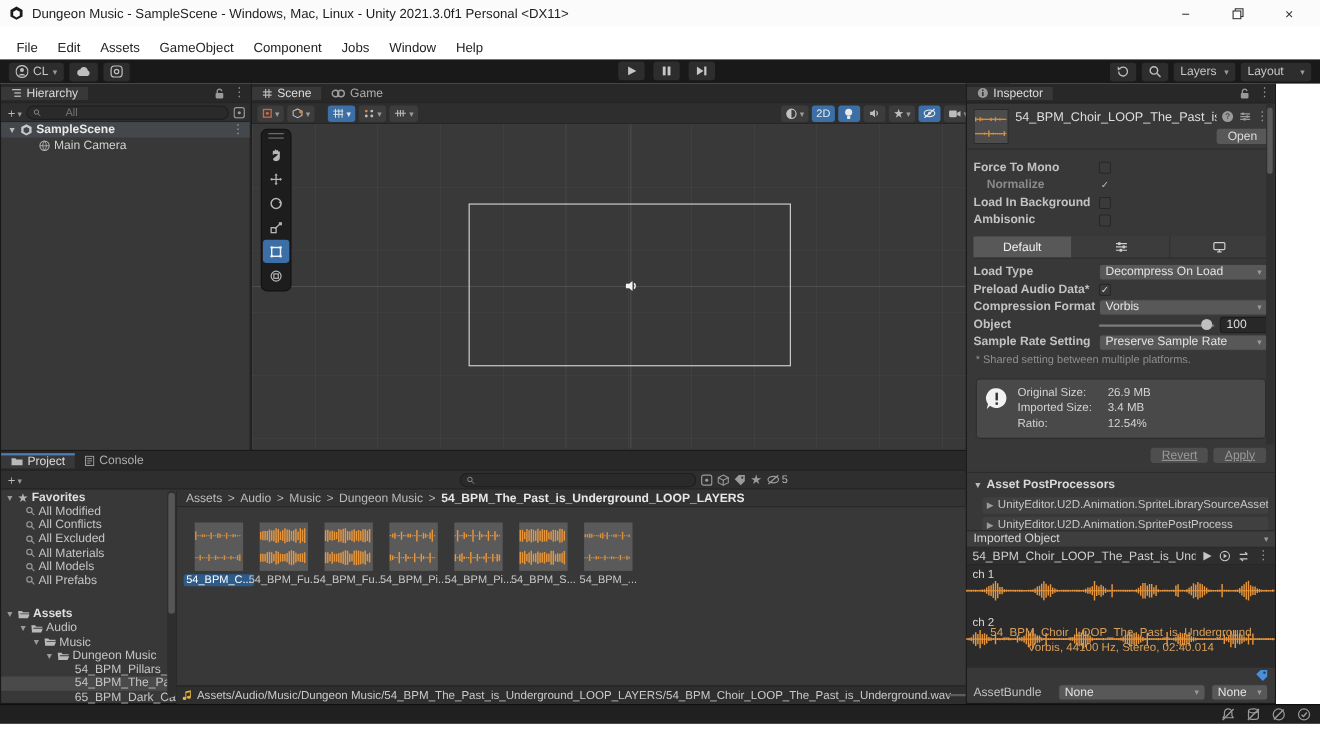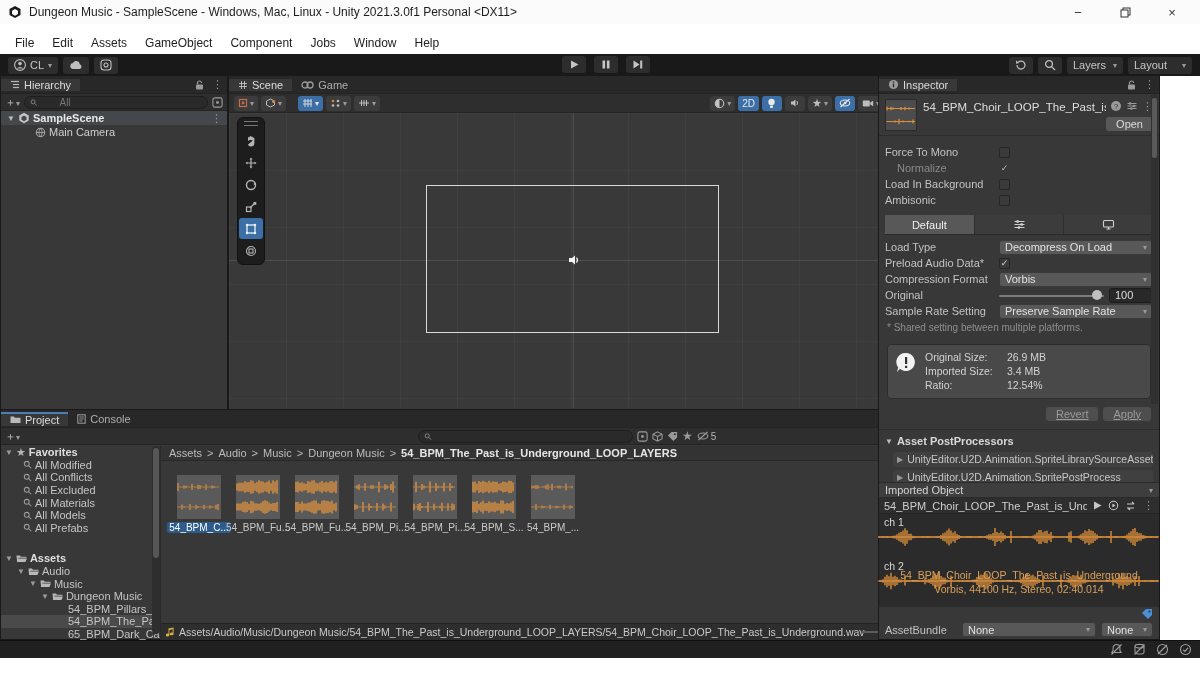--- a/index.html
+++ b/index.html
@@ -74,21 +74,21 @@
   #sizeslider{position:absolute;right:12px;top:7px;width:46px;height:2px;background:#5d5d5d;border-radius:1px;}
   #sizeslider .dot{position:absolute;left:20px;top:-3px;width:8px;height:8px;border-radius:4px;background:#9a9a9a;}
 
   
   #inspector{left:878px;top:76px;width:282px;height:564px;}
   #ihead{display:flex;align-items:flex-start;gap:6px;padding:5px 6px 4px 6px;border-bottom:1px solid #2c2c2c;}
   #ithumb{width:32px;height:32px;background:#4c4c4c;border:1px solid #2a2a2a;display:flex;flex-direction:column;justify-content:space-around;padding:2px 1px;}
   #iname{font-size:11.5px;color:#dedede;white-space:nowrap;overflow:hidden;flex:1;margin-top:2px;}
   .openbtn{background:#585858;border-radius:3px;font-size:11px;color:#dcdcdc;padding:1px 10px;}
   .irow{display:flex;align-items:center;height:16px;padding:0 6px;font-size:11px;color:#c2c2c2;}
-  .ilabel{width:114px;flex-shrink:0;white-space:nowrap;overflow:hidden;}
+  .ilabel{width:114px;flex-shrink:0;white-space:nowrap;overflow:hidden;font-weight:bold;}
   .ilabel.dim{color:#8a8a8a;padding-left:12px;}
   .cb{width:11px;height:11px;background:#3a3a3a;border:1px solid #272727;border-radius:2px;display:flex;align-items:center;justify-content:center;font-size:9px;color:#d8d8d8;}
   .dd{flex:1;height:15px;background:#585858;border:1px solid #3a3a3a;border-radius:3px;display:flex;align-items:center;padding:0 5px;font-size:11px;color:#e2e2e2;min-width:0;}
   .dd .caret{margin-left:auto;}
   .dd .val{white-space:nowrap;overflow:hidden;}
   #platformtabs{display:flex;margin:7px 6px 4px 6px;border-bottom:1px solid #2a2a2a;}
   .ptab{flex:1;height:19px;display:flex;align-items:center;justify-content:center;background:#3c3c3c;font-size:11px;color:#cfcfcf;border-right:1px solid #2e2e2e;}
   .ptab.active{background:#585858;color:#f0f0f0;}
   .slider{flex:1;position:relative;height:15px;}
   .slider .track{position:absolute;left:0;right:0;top:7px;height:2px;background:#7c7c7c;border-radius:1px;}
@@ -786,21 +786,21 @@
       <span class="cb">✓</span>
     </div>
     <div class="irow">
       <span class="ilabel">Compression Format</span>
       <div class="dd">
           <span class="val">Vorbis</span>
           <span class="caret">▾</span>
         </div>
     </div>
     <div class="irow">
-      <span class="ilabel">Original</span>
+      <span class="ilabel">Object</span>
       <div class="slider">
           <div class="track"></div>
           <div class="knob"></div>
         </div>
       <div class="numfield">100</div>
     </div>
     <div class="irow">
       <span class="ilabel">Sample Rate Setting</span>
       <div class="dd">
           <span class="val">Preserve Sample Rate</span>

